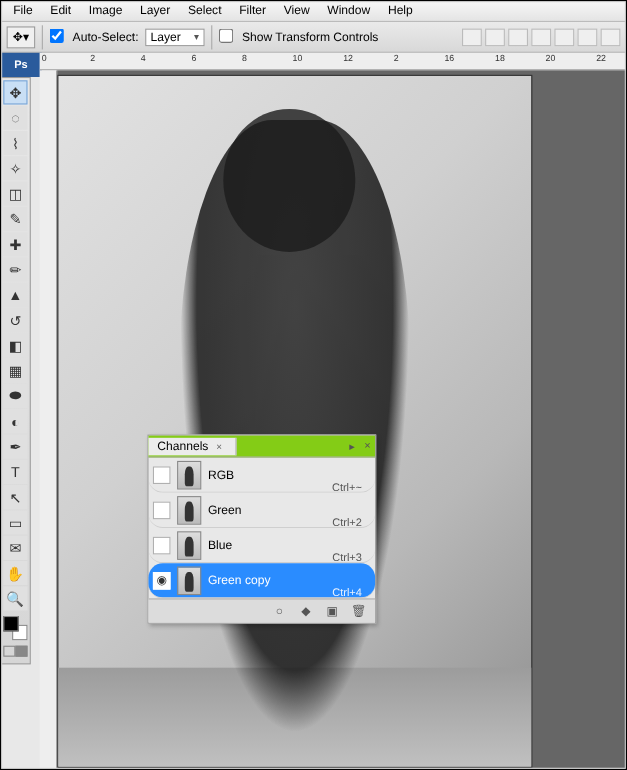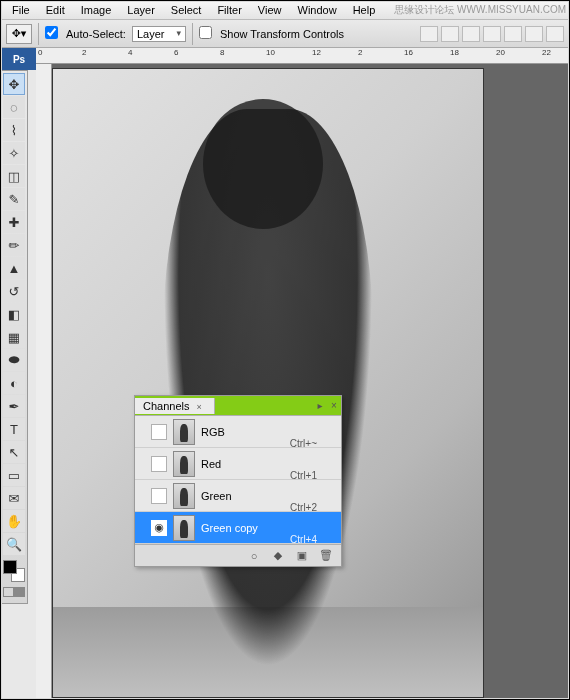--- a/index.html
+++ b/index.html
@@ -46,21 +46,21 @@
 .floor { position: absolute; bottom: 0; left: 0; right: 0; height: 90px; background: linear-gradient(#9c9c9c,#c0c0c0); }
 
 
 .panel { position: absolute; left: 134px; top: 395px; width: 208px; background: #e8e8e8; border: 1px solid #9b9b9b; box-shadow: 2px 2px 4px rgba(0,0,0,0.25); font-size: 11px; }
 .panel .tabrow { background: #84cc16; display: flex; align-items: center; height: 20px; border-bottom: 1px solid #b0b0b0; }
 .panel .tab { padding: 2px 8px; background: #ececec; border-right: 1px solid #b0b0b0; }
 .panel .tab-close { font-size: 9px; padding: 0 4px; color: #666; }
 .panel .spacer { flex: 1; }
 .panel .menu-btn { width: 14px; text-align: center; color: #555; font-size: 10px; }
 .panel .close-btn { width: 14px; text-align: center; color: #555; font-size: 10px; }
-.panel .row { display: flex; align-items: center; height: 32px; border-bottom: 1px solid #cfcfcf; padding: 0 16px; gap: 6px; }
+.panel .row { display: flex; align-items: center; height: 32px; border-bottom: 1px solid #cfcfcf; padding: 0 4px; gap: 6px; border-radius: 13px; }
 .panel .row.sel { background: #2a8cff; color: #fff; }
 .panel .vis { width: 16px; height: 16px; border: 1px solid #b0b0b0; background: #fff; display: flex; align-items: center; justify-content: center; font-size: 11px; color: #333; }
 .panel .row.sel .vis { border-color: #fff; background: #fff; }
 .panel .thumb { width: 22px; height: 26px; background: linear-gradient(#ddd,#bbb); border: 1px solid #888; position: relative; }
 .panel .thumb:after { content: ""; position: absolute; left: 6px; top: 4px; width: 8px; height: 18px; background: #333; border-radius: 40% 40% 20% 20%; }
 .panel .ch-label { flex: 1; }
 .panel .ch-shortcut { color: #555; font-size: 10px; padding-right: 8px; margin-top: 23px; }
 .panel .row.sel .ch-shortcut { color: #eaf2ff; }
 .panel .footer { height: 22px; background: #dcdcdc; display: flex; align-items: center; justify-content: flex-end; gap: 10px; padding: 0 8px; border-top: 1px solid #b0b0b0; }
 .panel .ficon { width: 14px; height: 14px; display: flex; align-items: center; justify-content: center; color: #555; font-size: 11px; }
@@ -74,21 +74,20 @@
 <div class="menubar">
   <div class="menu-item">File</div>
   <div class="menu-item">Edit</div>
   <div class="menu-item">Image</div>
   <div class="menu-item">Layer</div>
   <div class="menu-item">Select</div>
   <div class="menu-item">Filter</div>
   <div class="menu-item">View</div>
   <div class="menu-item">Window</div>
   <div class="menu-item">Help</div>
-  <div class="watermark">思缘设计论坛  WWW.MISSYUAN.COM</div>
 </div>
 
 <div class="optionsbar">
   <div class="arrow-display">✥▾</div>
   <div class="sep"></div>
   <label><input type="checkbox" checked="" style=""></label>
   <span>Auto-Select:</span>
   <div class="select">Layer</div>
   <div class="sep"></div>
   <label><input type="checkbox" style=""></label>
@@ -177,28 +176,28 @@
 
   <div class="row">
     <div class="vis"></div>
     <div class="thumb"></div>
     <div class="ch-label">RGB</div>
     <div class="ch-shortcut">Ctrl+~</div>
   </div>
   <div class="row">
     <div class="vis"></div>
     <div class="thumb"></div>
-    <div class="ch-label">Red</div>
-    <div class="ch-shortcut">Ctrl+1</div>
+    <div class="ch-label">Green</div>
+    <div class="ch-shortcut">Ctrl+2</div>
   </div>
   <div class="row">
     <div class="vis"></div>
     <div class="thumb"></div>
-    <div class="ch-label">Green</div>
-    <div class="ch-shortcut">Ctrl+2</div>
+    <div class="ch-label">Blue</div>
+    <div class="ch-shortcut">Ctrl+3</div>
   </div>
   <div class="row sel">
     <div class="vis">◉</div>
     <div class="thumb"></div>
     <div class="ch-label">Green copy</div>
     <div class="ch-shortcut">Ctrl+4</div>
   </div>
 
   <div class="footer">
     <div class="ficon">○</div>

